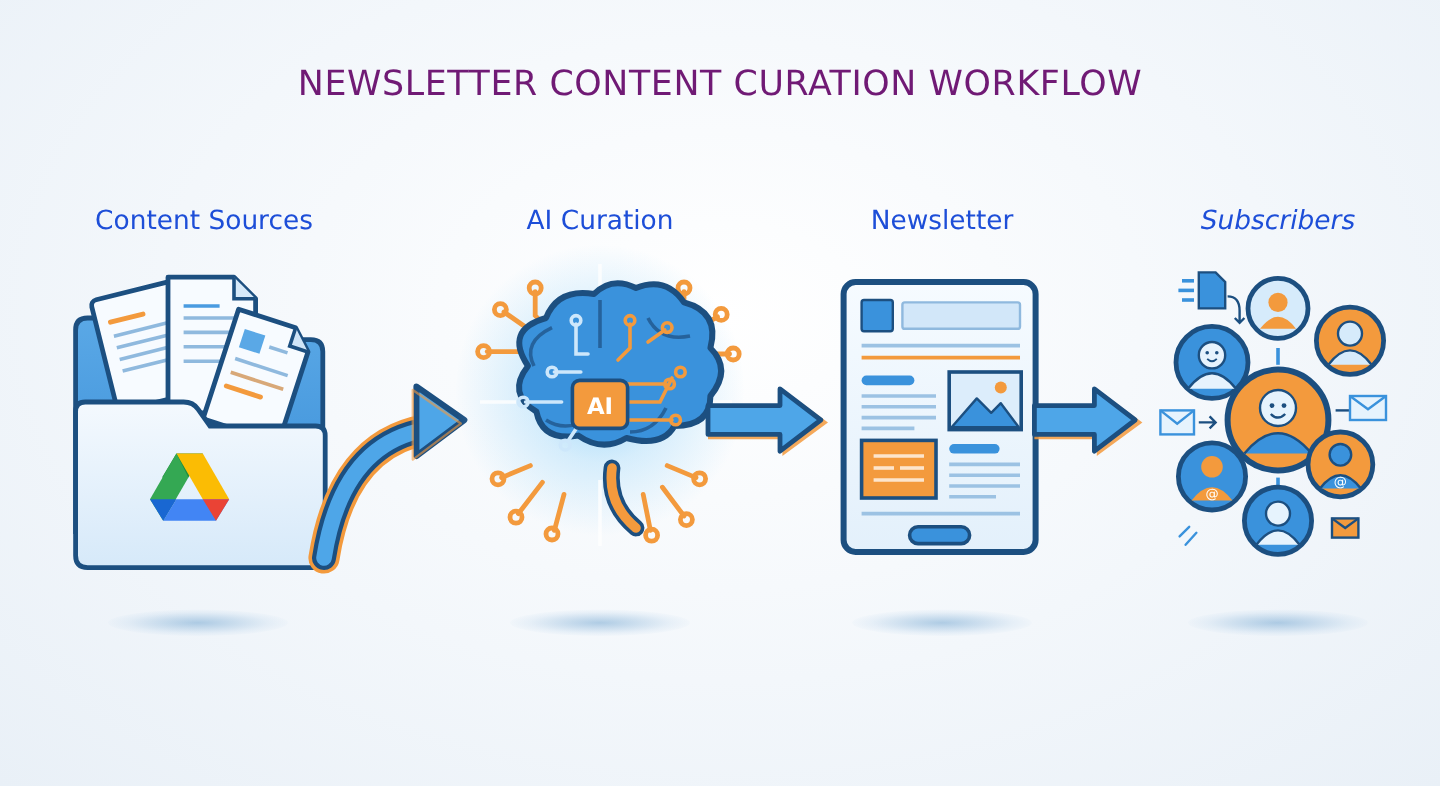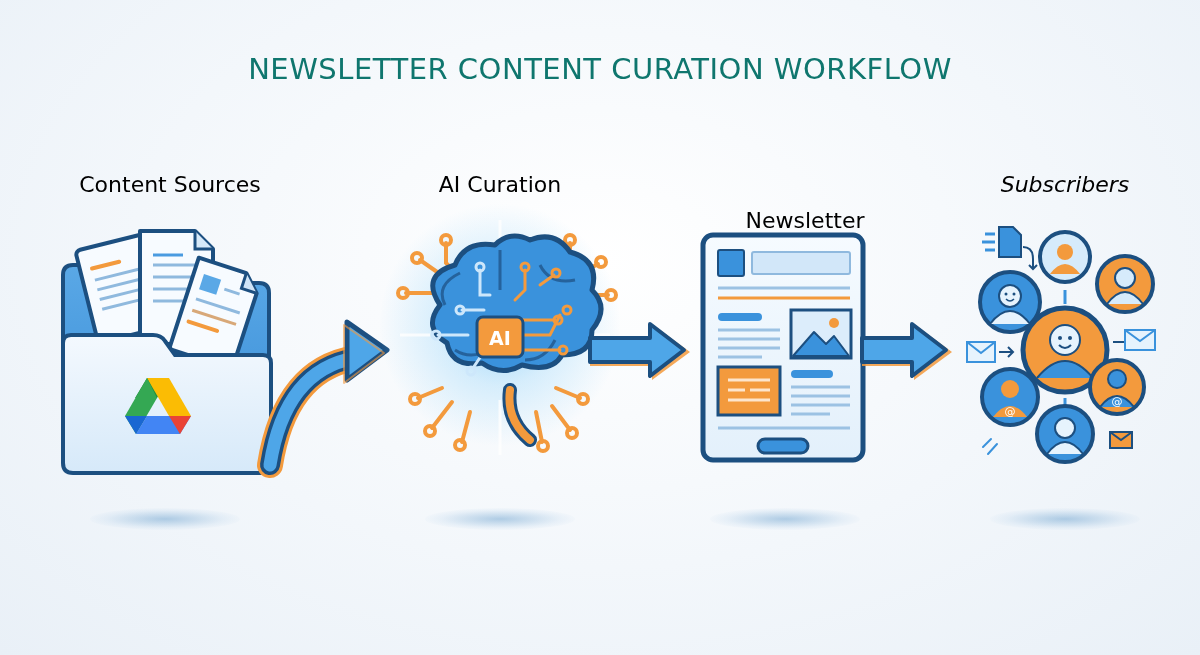--- a/index.html
+++ b/index.html
@@ -3,43 +3,43 @@
 <meta charset="utf-8">
 <style>
   html, body { margin:0; padding:0; }
   body {
     width:1200px; height:655px; overflow:hidden; position:relative;
     background: radial-gradient(ellipse at 50% 40%, #ffffff 0%, #f3f7fb 55%, #e9f0f7 100%);
     font-family: "DejaVu Sans", "Liberation Sans", sans-serif;
   }
   .title {
     position:absolute; top:52px; left:0; width:1200px; text-align:center;
-    font-size:29px; letter-spacing:0.5px; color:#0f766e; font-weight:normal;
+    font-size:29px; letter-spacing:0.5px; color:#701a75; font-weight:normal;
   }
   .stage-label {
-    position:absolute; top:172px; font-size:22px; color:#000000; text-align:center;
+    position:absolute; top:172px; font-size:22px; color:#1d4ed8; text-align:center;
   }
   .shadow {
     position:absolute; top:508px; width:150px; height:22px; border-radius:50%;
     background: radial-gradient(ellipse at center, rgba(90,150,200,0.45) 0%, rgba(150,190,225,0.15) 55%, rgba(255,255,255,0) 75%);
   }
   .glow {
     position:absolute; left:380px; top:200px; width:240px; height:250px; border-radius:50%;
     background: radial-gradient(circle at center, rgba(120,200,250,0.75) 0%, rgba(170,220,250,0.45) 35%, rgba(255,255,255,0) 70%);
   }
   svg { position:absolute; overflow:visible; }
 </style>
 </head>
 <body>
 
 <div class="title">NEWSLETTER CONTENT CURATION WORKFLOW</div>
 
 <div class="stage-label" style="left:40px;width:260px;">Content Sources</div>
 <div class="stage-label" style="left:380px;width:240px;text-align:center;">AI Curation</div>
-<div class="stage-label" style="left:700px;width:210px;margin-top:36px;">Newsletter</div>
+<div class="stage-label" style="left:680px;width:210px;">Newsletter</div>
 <div class="stage-label" style="left:955px;width:220px;font-style:italic;">Subscribers</div>
 
 <div class="shadow" style="left:90px;"></div>
 <div class="shadow" style="left:425px;"></div>
 <div class="shadow" style="left:710px;"></div>
 <div class="shadow" style="left:990px;"></div>
 
 <svg style="left:55px;top:225px;" width="230" height="250" viewBox="0 0 230 250">
   <defs>
     <linearGradient id="fFront" x1="0" y1="0" x2="0" y2="1">

